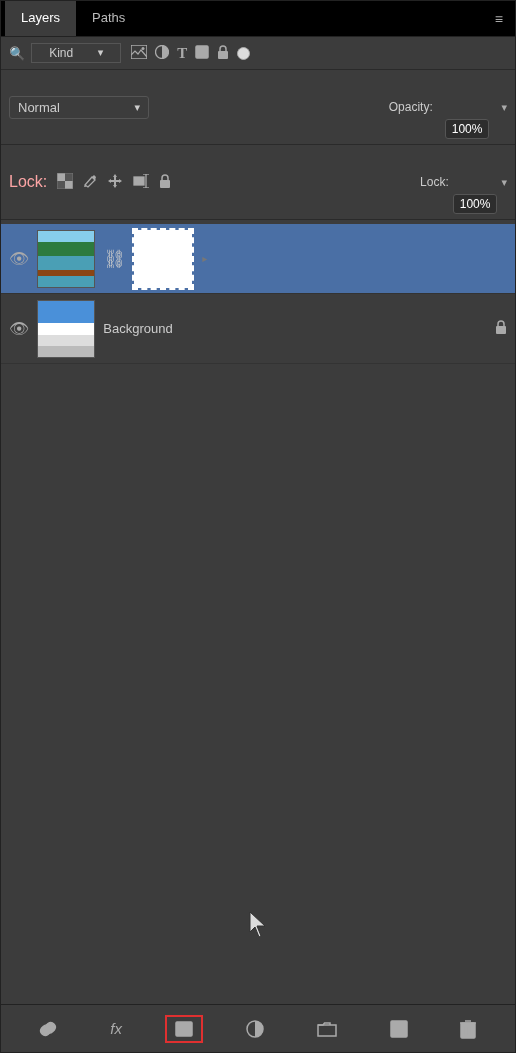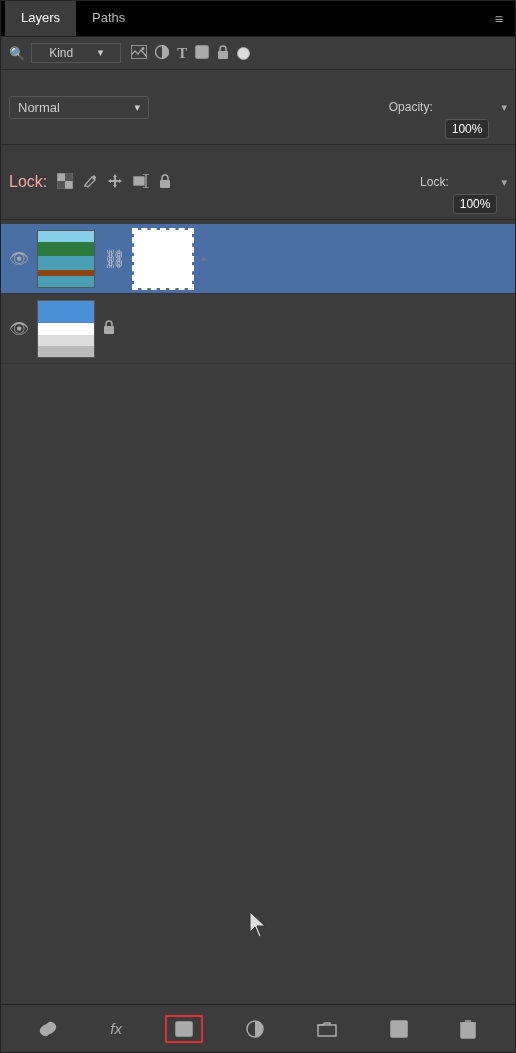--- a/index.html
+++ b/index.html
@@ -449,20 +449,21 @@
       <span class="mask-link" style="font-size:18px; color:#ccc;">⛓</span>
       <div class="layer-mask" style="outline: 2px dashed #fff;"></div>
       <span style="color:#777; font-size:10px; margin-left:2px;">▸</span>
     </div>
 
     <div class="layer-item">
       <span class="visibility-icon">👁</span>
       <div class="layer-thumb">
         <div class="thumb-sky"></div>
       </div>
+      <span class="layer-name">Background</span>
       <span class="layer-lock-icon">
         <svg width="12" height="14" viewBox="0 0 12 14" fill="#aaa">
           <rect x="1" y="6" width="10" height="8" rx="1"></rect>
           <path d="M3 6 V4 a3 3 0 0 1 6 0 V6" fill="none" stroke="#aaa" stroke-width="1.5"></path>
         </svg>
       </span>
     </div>
 
   </div>
 

